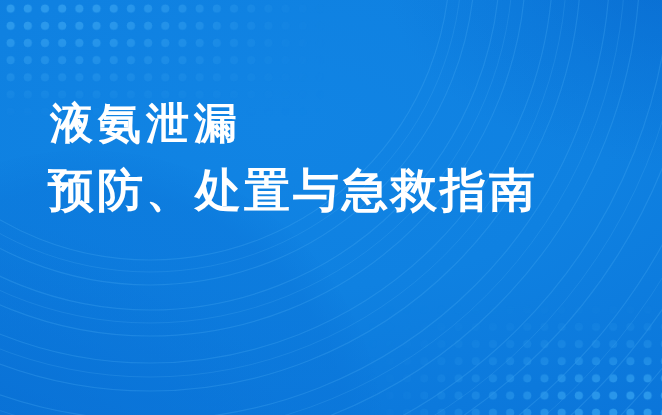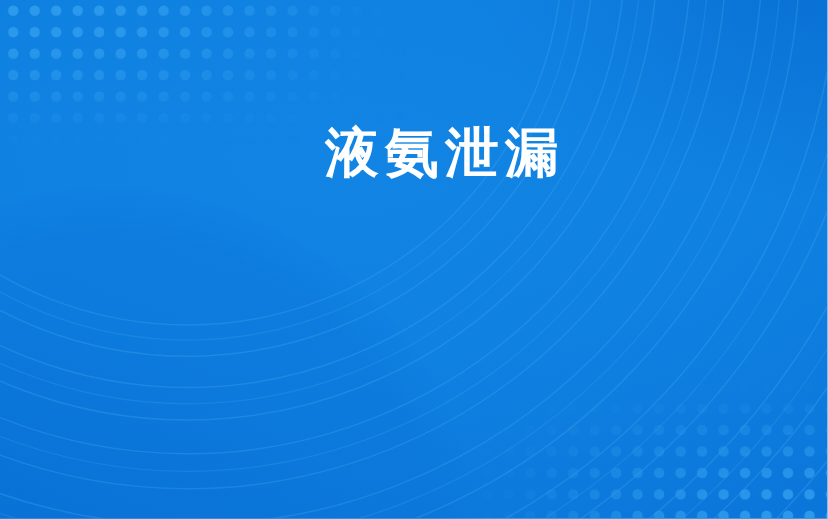--- a/index.html
+++ b/index.html
@@ -95,21 +95,20 @@
       linear-gradient(to top,    rgba(0,0,0,1) 0%, rgba(0,0,0,0.9) 26%, rgba(0,0,0,0.45) 58%, rgba(0,0,0,0.08) 86%, rgba(0,0,0,0) 100%);
     mask-composite: intersect;
   }
 
   
   .title-block {
     position: absolute;
     left: 0;
     right: 0;
     top: 96px;
-    text-align: center;
     z-index: 5;
     user-select: none;
     padding-left: 45px;
   }
   .title-line-1 {
     color: #ffffff;
     font-size: 43px;
     line-height: 54px;
     font-weight: 700;
     letter-spacing: 5px;
@@ -164,15 +163,16 @@
         <circle cx="150" cy="-40" r="603"></circle>
       </g>
     </svg>
   </div>
 
   <div class="dotgrid top-left"></div>
   <div class="dotgrid bottom-right"></div>
 
   <div class="title-block">
     <div class="title-line-1">液氨泄漏</div>
+    <div class="title-line-2">预防、处置与急救指南</div>
   </div>
 
 </div>
 
 </body></html>

